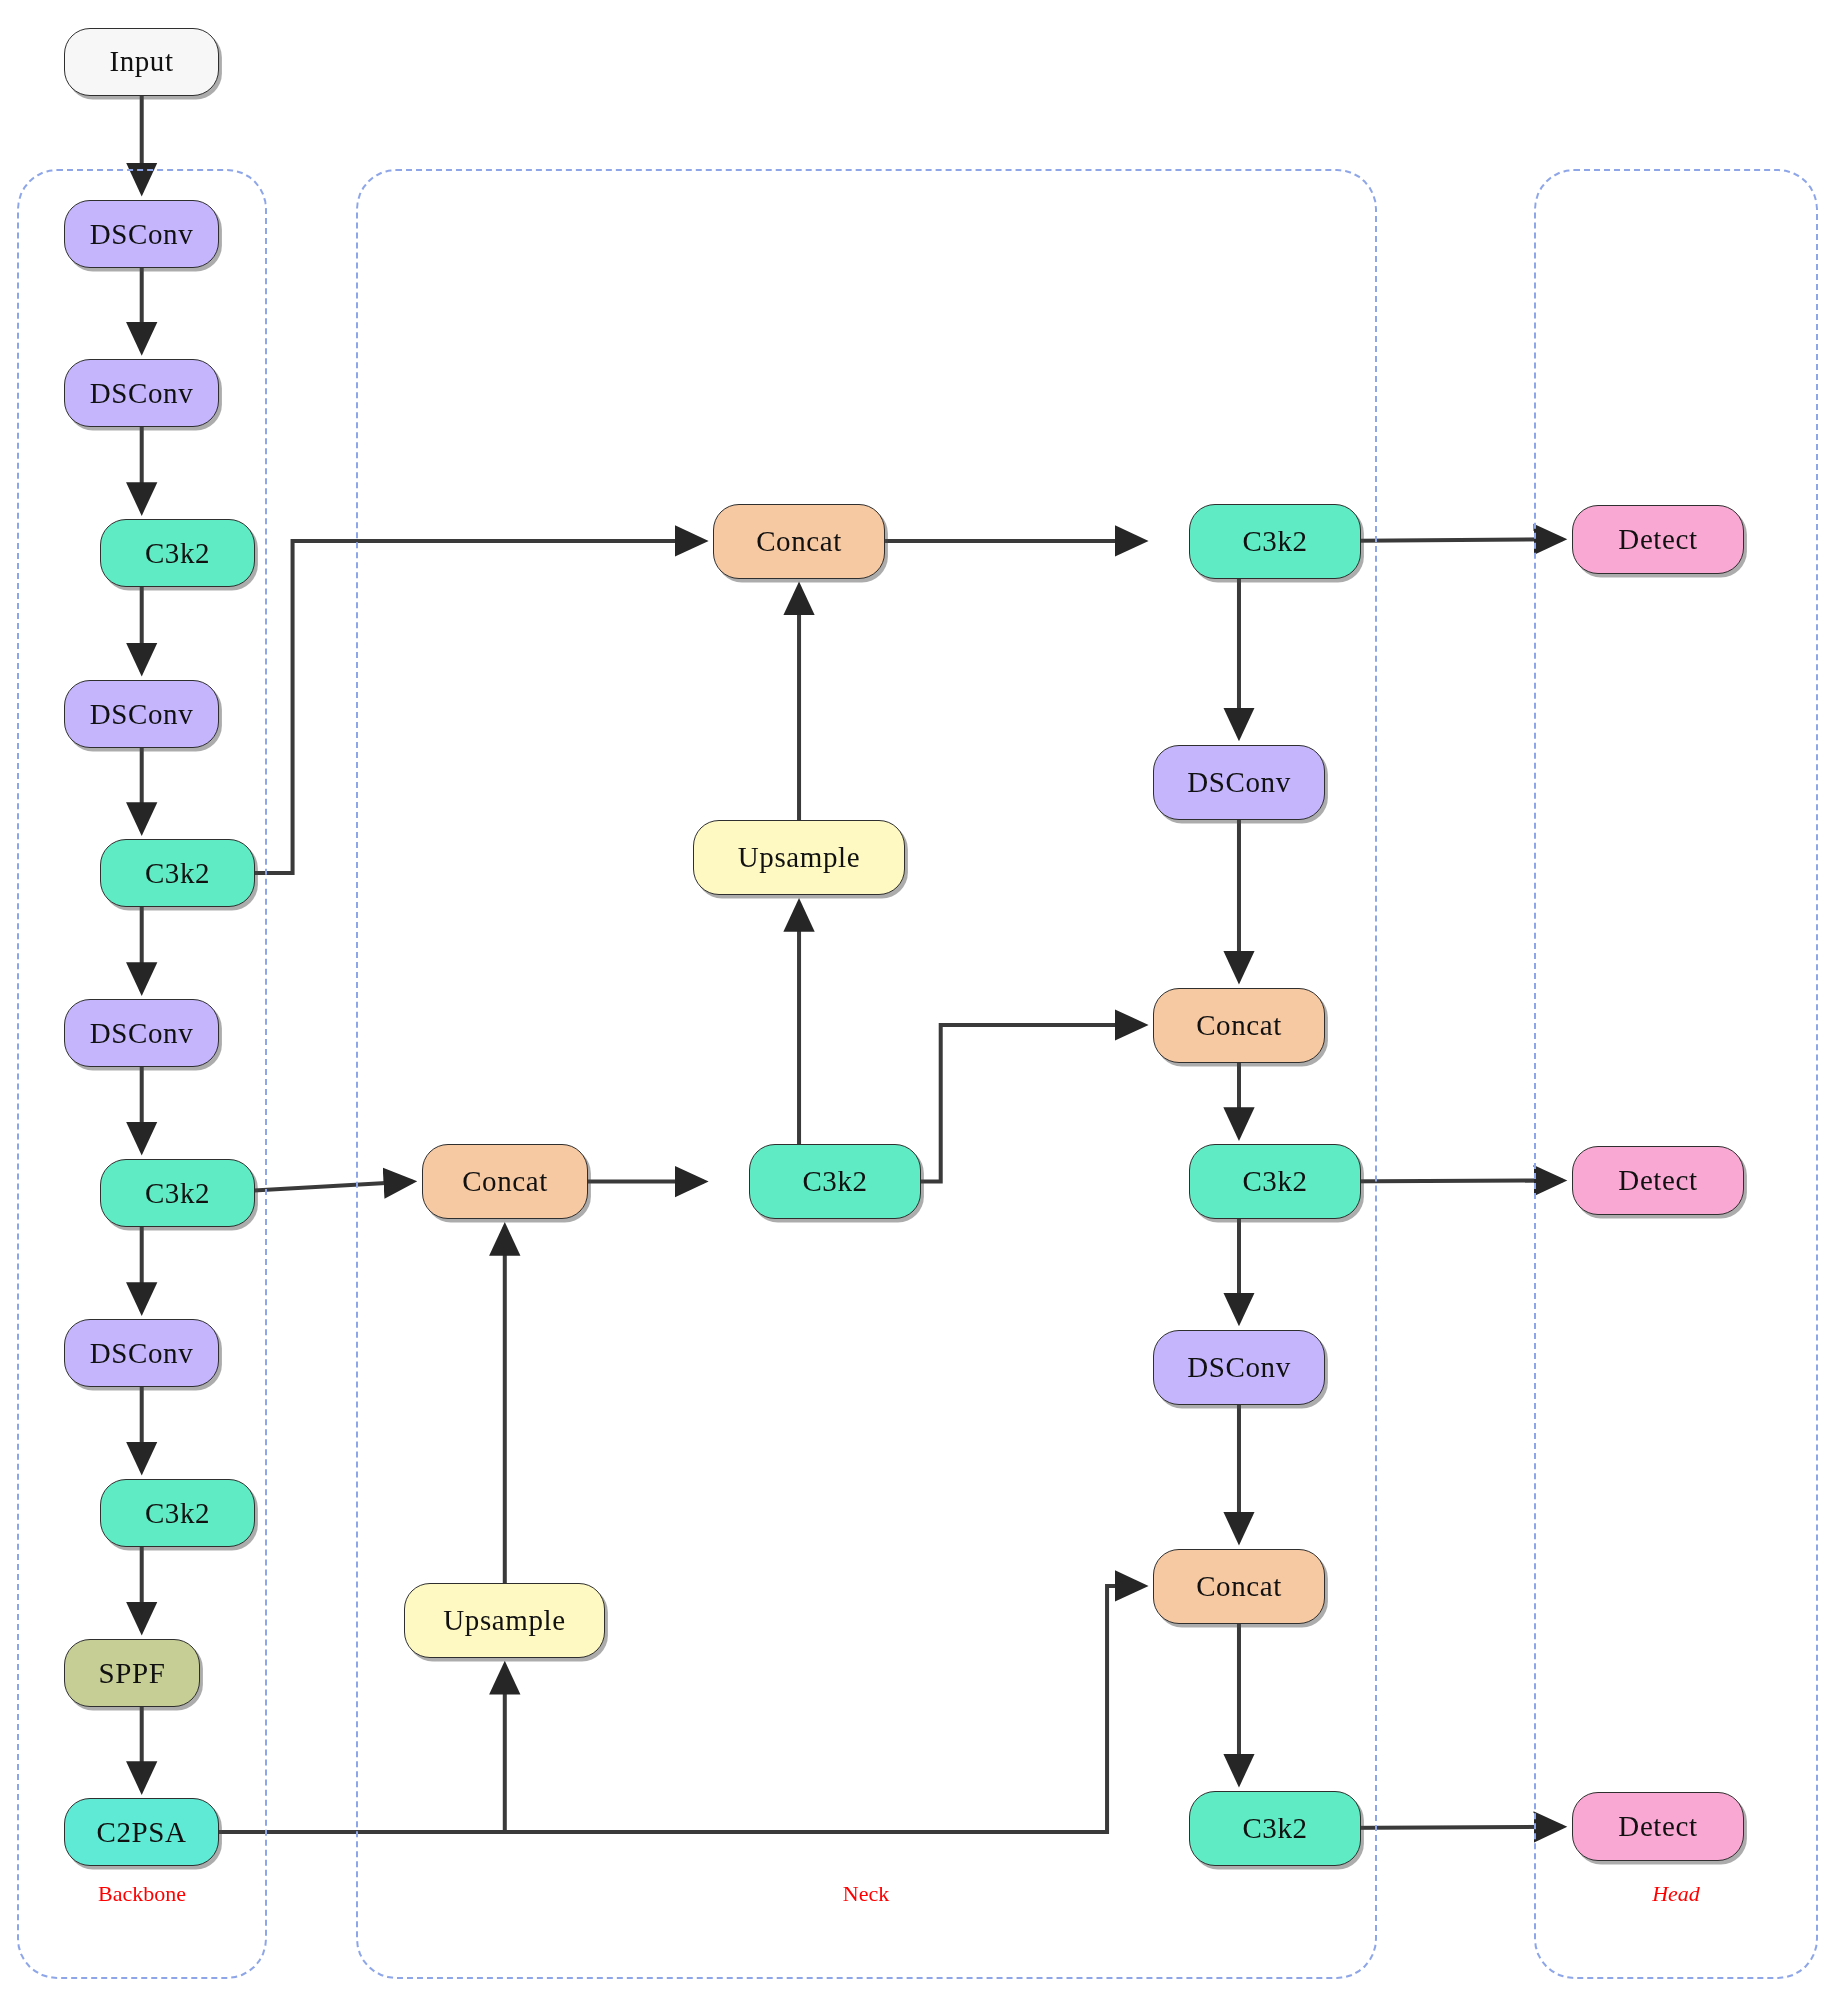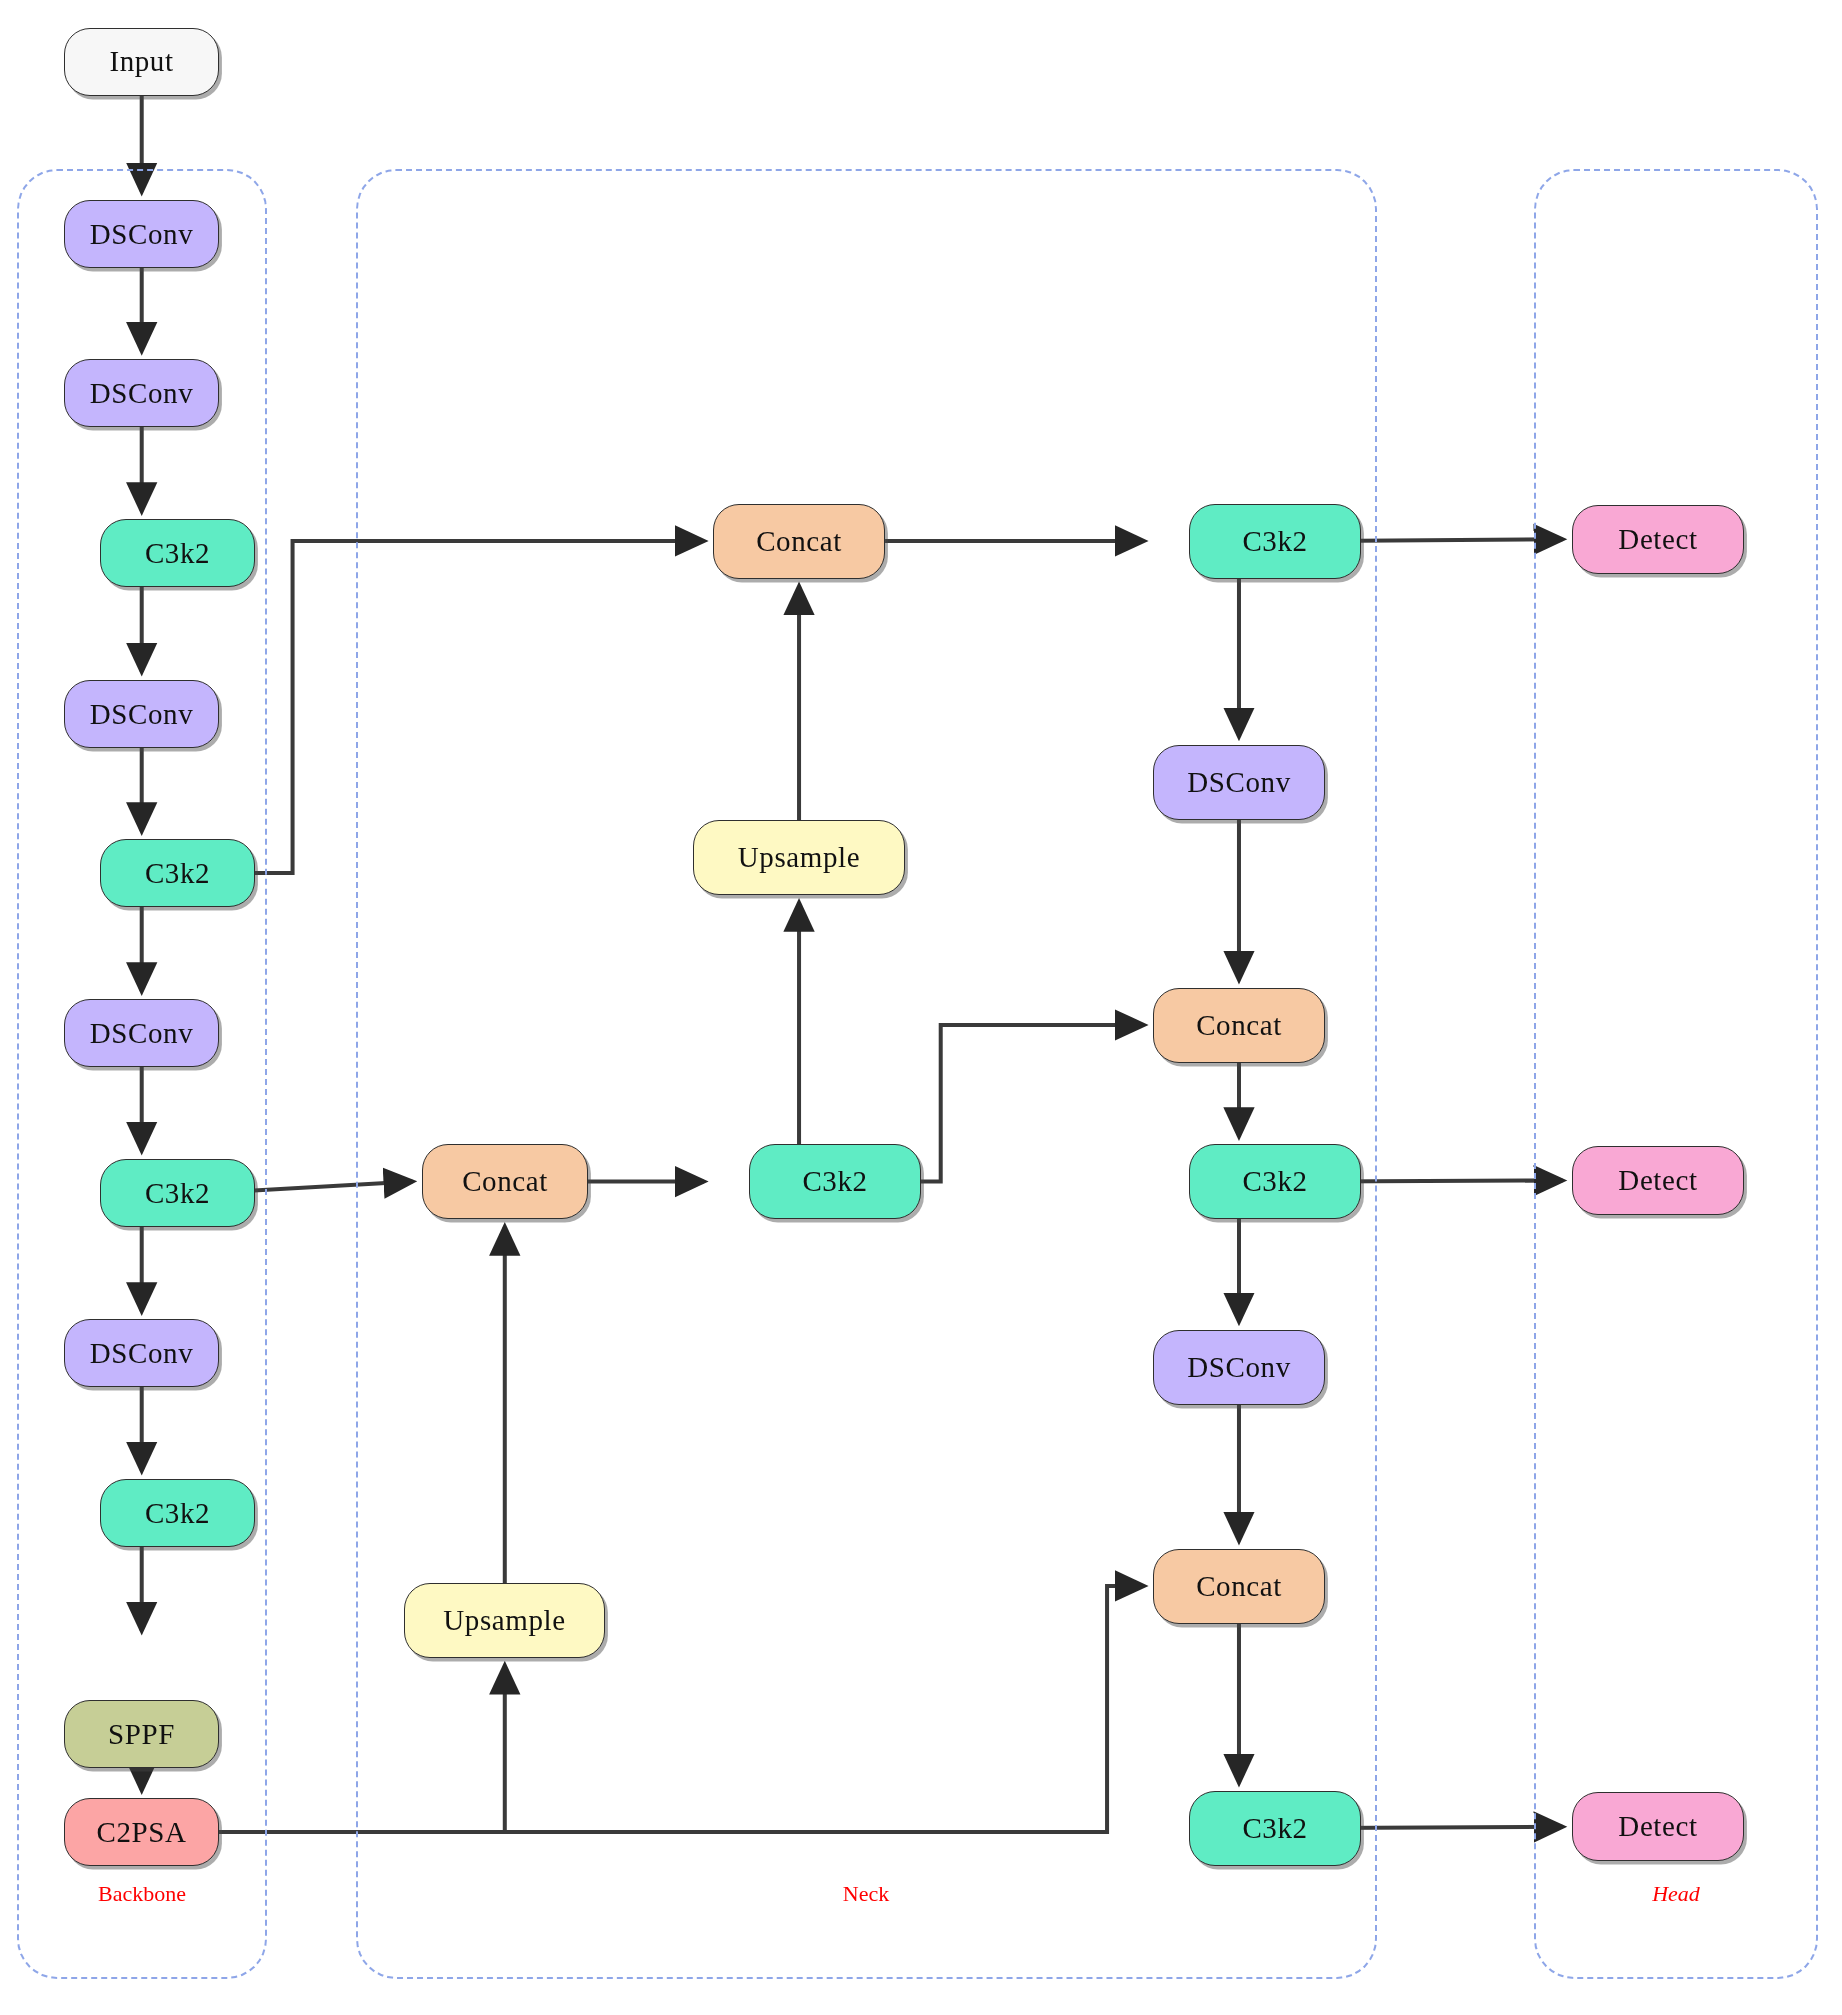--- a/index.html
+++ b/index.html
@@ -36,21 +36,21 @@
     color:#111;
     font-family:"Liberation Serif", serif;
     letter-spacing:0.6px;
     box-shadow:2.9px 3.4px 0 rgba(70,70,70,0.45);
     white-space:nowrap;
   }
   .n-input   {background:#f7f7f7;}
   .n-dsconv  {background:#c4b5fd;text-align:center;}
   .n-c3k2    {background:#5fecc4;margin-left:36px;}
   .n-sppf    {background:#c6ce96;}
-  .n-c2psa   {background:#fca5a5;}
+  .n-c2psa   {background:#5eead4;}
   .n-concat  {background:#f7c9a3;}
   .n-upsample{background:#fef9c3;}
   .n-detect  {background:#f9a8d4;}
 </style>
 </head>
 <body>
 
 <div id="stage">
   <svg id="wires" viewBox="0 0 3213 3513">
     <defs>
@@ -124,21 +124,21 @@
       </div>
       <div class="node n-c3k2" style="left: 64px; top: 1159px; width: 155px; height: 68px;">
         <span>C3k2</span>
       </div>
       <div class="node n-dsconv" style="left: 64px; top: 1319px; width: 155px; height: 68px;">
         <span>DSConv</span>
       </div>
       <div class="node n-c3k2" style="left: 64px; top: 1479px; width: 155px; height: 68px;">
         <span>C3k2</span>
       </div>
-      <div class="node n-sppf" style="left: 64px; top: 1700px; width: 155px; height: 68px;">
+      <div class="node n-sppf" style="left: 64px; top: 1639px; width: 136px; height: 68px;">
         <span>SPPF</span>
       </div>
       <div class="node n-c2psa" style="left: 64px; top: 1798px; width: 155px; height: 68px;">
         <span>C2PSA</span>
       </div>
       <div class="node n-concat" style="left: 422px; top: 1144px; width: 166px; height: 75px;">
         <span>Concat</span>
       </div>
       <div class="node n-upsample" style="left: 404px; top: 1583px; width: 201px; height: 75px;">
         <span>Upsample</span>

